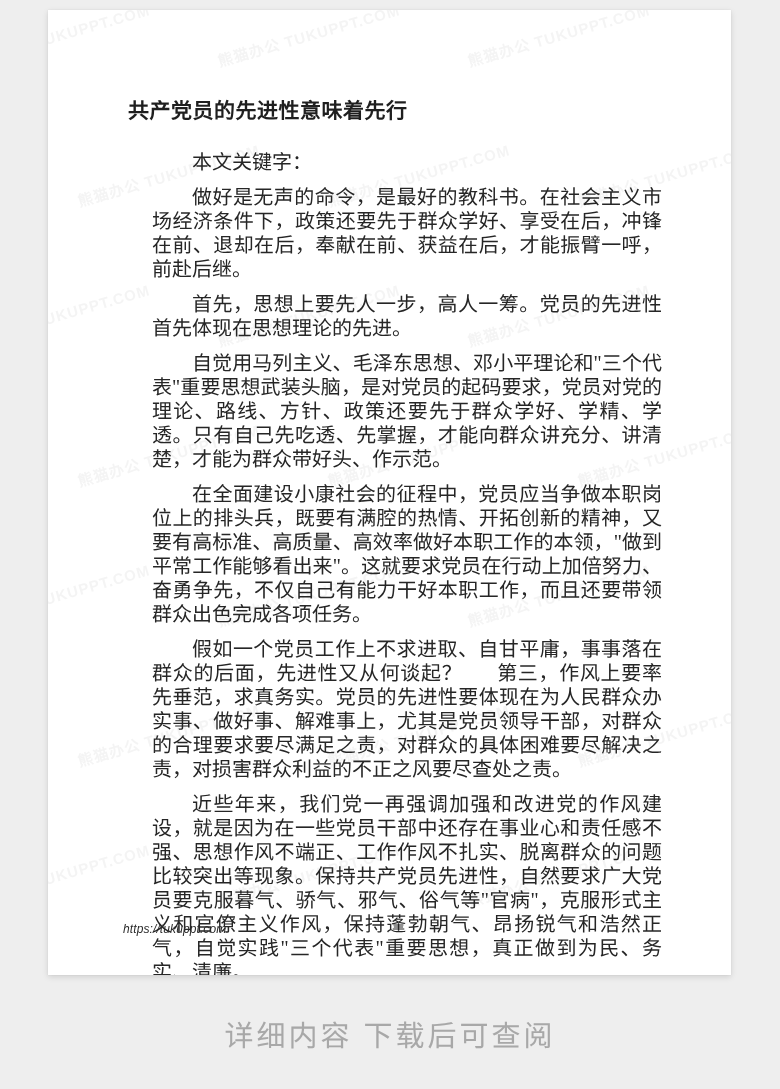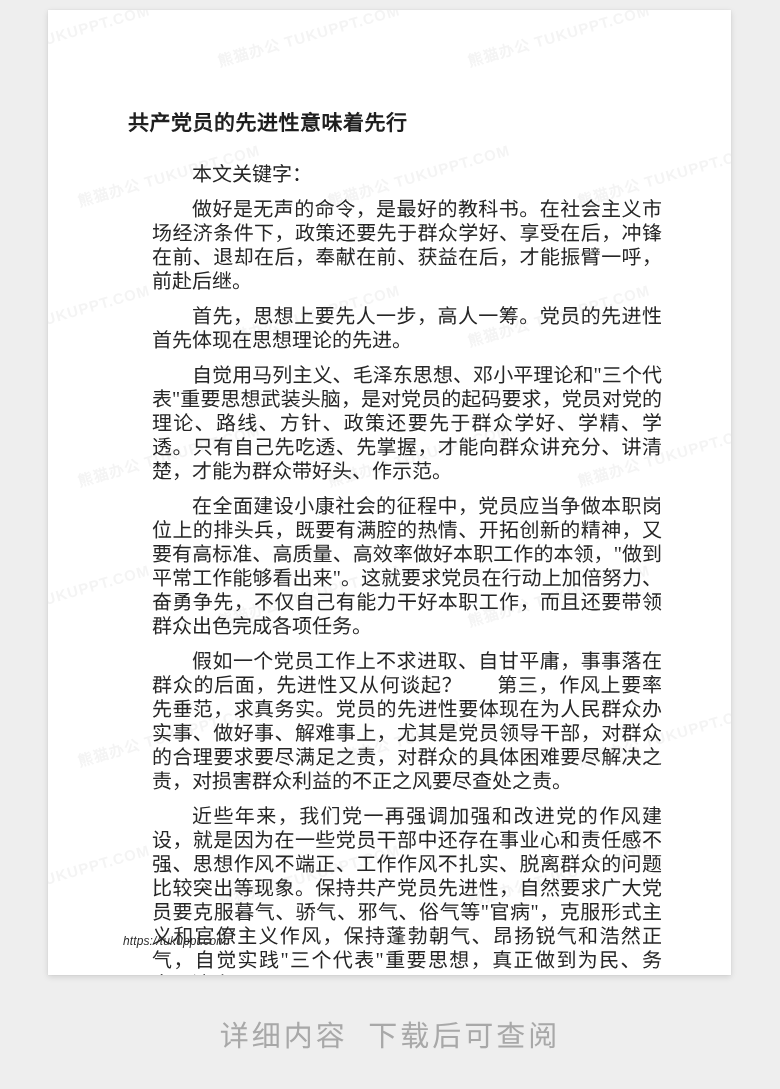--- a/index.html
+++ b/index.html
@@ -57,21 +57,21 @@
     white-space: nowrap;
     transform: rotate(-16deg);
     transform-origin: left center;
     opacity: 0.95;
   }
 
   
   #page-content {
     position: absolute;
     left: 0;
-    top: 16px;
+    top: 4px;
     width: 683px;
     height: 965px;
     z-index: 2;
   }
 
   #doc-title {
     position: absolute;
     left: 80px;
     top: 82px;
     width: 520px;
@@ -124,21 +124,21 @@
     font-style: italic;
   }
 
   
   #bottom-caption {
     position: absolute;
     left: 0;
     top: 1012px;
     width: 780px;
     text-align: center;
-    font-family: Liberation Mono, monospace;
+    font-family: Liberation Sans, sans-serif;
     font-size: 29px;
     color: #a8a8a8;
     letter-spacing: 3px;
     font-weight: 400;
   }
 </style>
 </head>
 <body>
 
 <div id="doc-viewport">

